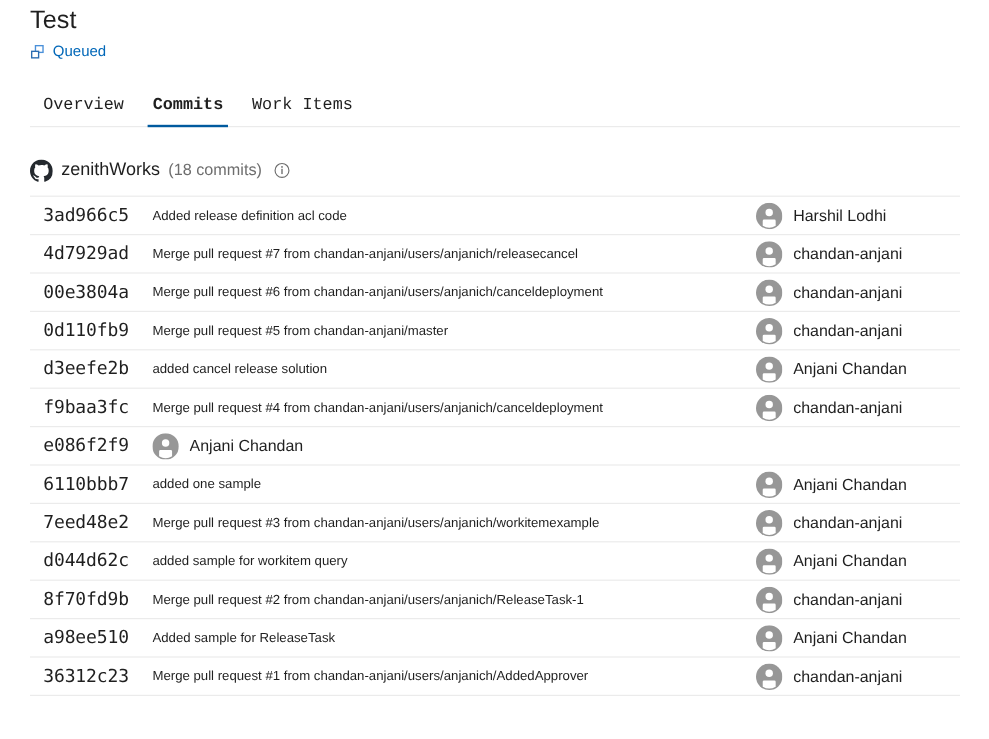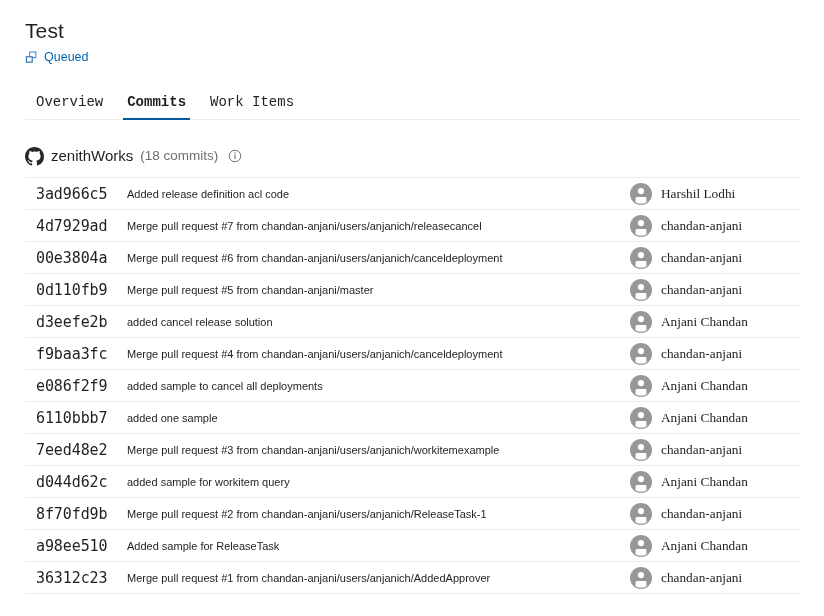--- a/index.html
+++ b/index.html
@@ -17,21 +17,21 @@
   .page {
     position: relative;
     width: 824px;
     height: 616px;
     box-sizing: border-box;
     padding: 0;
   }
 
   
   .header {
-    padding: 18px 24px 0 25px;
+    padding: 4px 24px 0 25px;
   }
 
   .page-title {
     font-size: 21px;
     font-weight: 400;
     color: #1f1f1f;
     line-height: 26px;
     margin: 0;
     letter-spacing: .1px;
   }
@@ -201,21 +201,20 @@
     display: block;
     border-radius: 50%;
   }
 
   .author-name {
     font-size: 13.3px;
     color: #1f1f1f;
     white-space: nowrap;
     overflow: hidden;
     text-overflow: ellipsis;
-    font-family: Liberation Serif, serif;
   }
 </style>
 </head>
 <body>
 
 <div class="page">
 
   <div class="header">
     <div class="page-title">Test</div>
 
@@ -368,21 +367,20 @@
         </svg>
       </span>
       <span class="author-name">chandan-anjani</span>
     </div>
   </div>
 
   <div class="trow">
     <div class="col-commit">
       <span class="commit-hash">e086f2f9</span>
     </div>
-    <div class="col-message commit-msg">added sample to cancel all deployments</div>
     <div class="col-author">
       <span class="avatar">
         <svg viewBox="0 0 22 22" width="22" height="22" aria-hidden="true">
           <circle cx="11" cy="11" r="11" fill="#979797"></circle>
           <circle cx="11" cy="8.1" r="3.1" fill="#ffffff"></circle>
           <path d="M5.6 19.2 V15.1 a1.1 1.1 0 0 1 1.1-1.1 h8.6 a1.1 1.1 0 0 1 1.1 1.1 v4.1
                    a10.6 10.6 0 0 1 -10.8 0 z" fill="#ffffff"></path>
         </svg>
       </span>
       <span class="author-name">Anjani Chandan</span>

